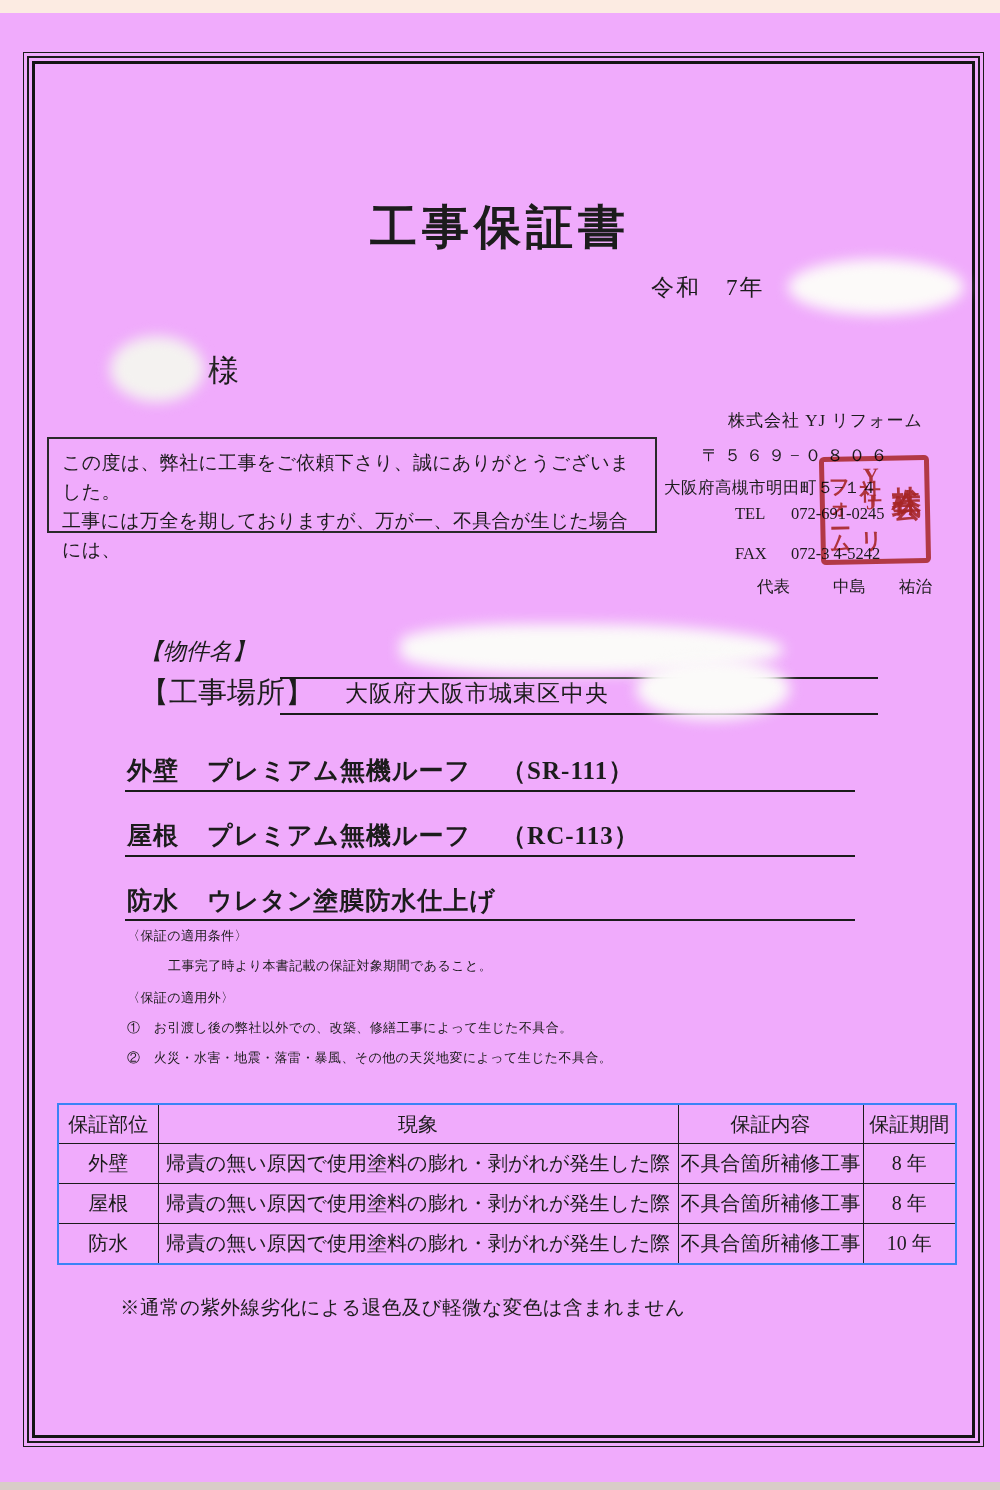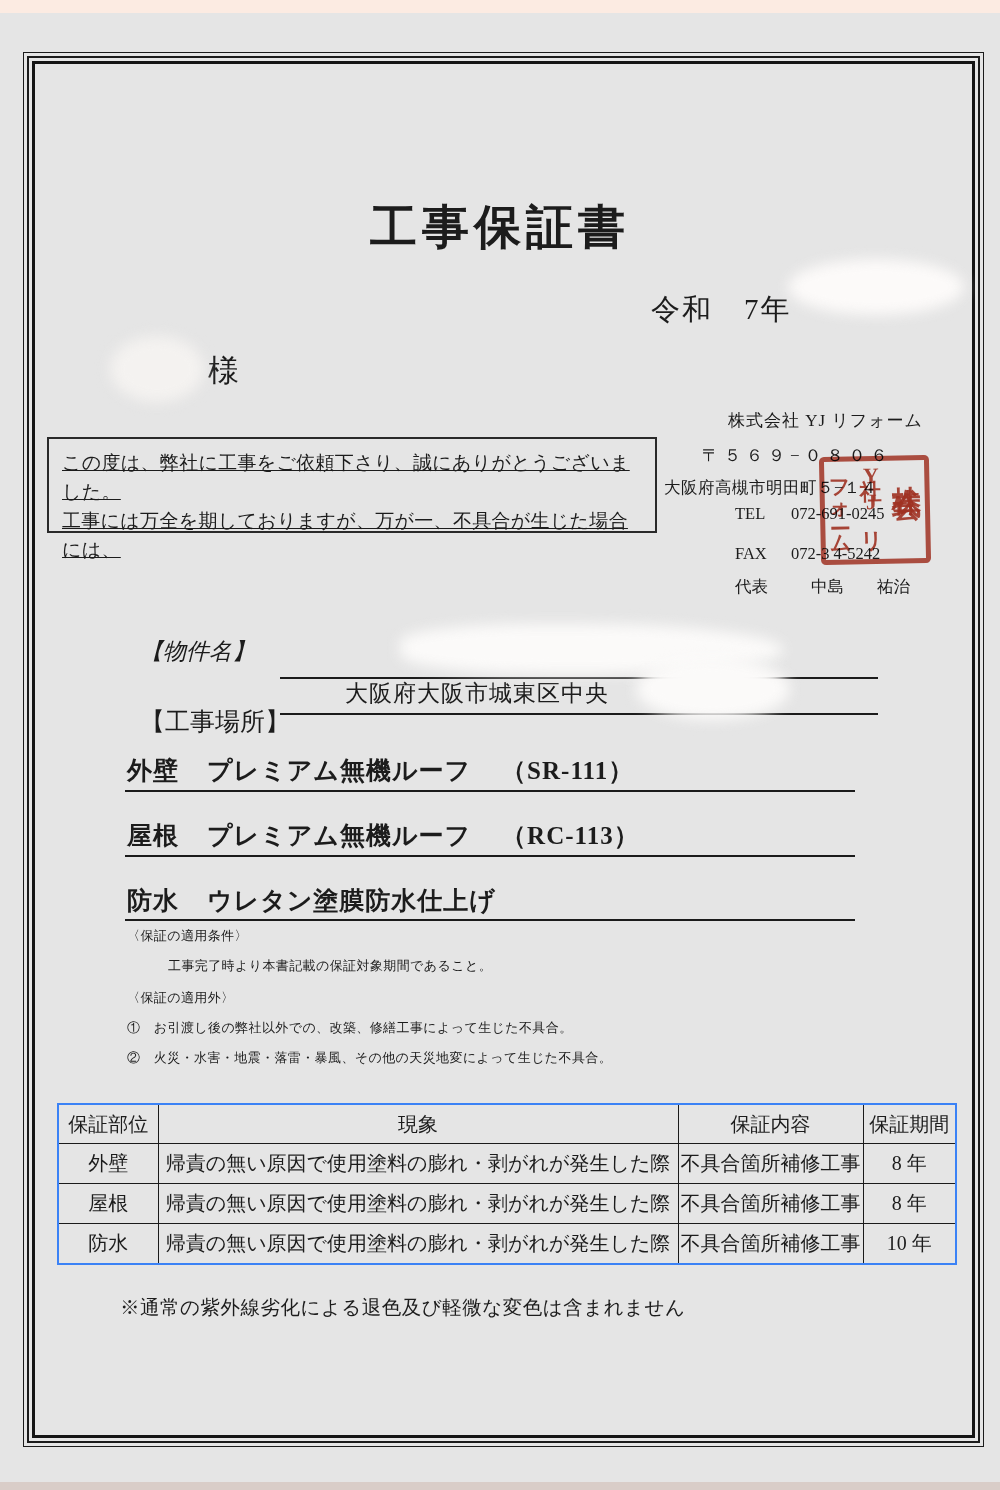--- a/index.html
+++ b/index.html
@@ -1,58 +1,58 @@
 <!DOCTYPE html>
 <html lang="ja"><head>
 <meta charset="utf-8">
 <style>
   html,body{margin:0;padding:0;background:#ffffff;}
   .page{
-    position:relative;width:1000px;height:1490px;background:#e5e5e5;overflow:hidden;
+    position:relative;width:1000px;height:1490px;background:#f0abfc;overflow:hidden;
     font-family:"Liberation Serif","DejaVu Serif",serif;color:#1c1c1c;
   }
   .abs{position:absolute;}
   .strip-top{position:absolute;left:0;top:0;width:100%;height:13px;background:#fcebe2;}
   .strip-bottom{position:absolute;left:0;bottom:0;width:100%;height:8px;background:#d9cdc8;}
 
   
   .frame{position:absolute;left:23px;top:52px;width:961px;height:1395px;
     border:1px solid #1b1b1b;padding:3px;box-sizing:border-box;}
   .frame-mid{width:100%;height:100%;border:2px solid #1b1b1b;padding:3px;box-sizing:border-box;}
   .frame-inner{width:100%;height:100%;border:3px solid #141414;box-sizing:border-box;}
 
   .title{left:0;top:196px;width:1000px;text-align:center;font-size:47px;font-weight:bold;letter-spacing:5px;}
-  .date-line{left:651px;top:290px;font-size:29px;letter-spacing:2px;}
+  .date-line{left:651px;top:272px;font-size:23px;letter-spacing:2px;}
   .honorific{left:208px;top:350px;font-size:31px;}
 
   .greeting{left:47px;top:437px;width:610px;height:96px;border:2px solid #2a2a2a;box-sizing:border-box;
-    padding:9px 10px 0 13px;font-size:19px;line-height:29px;letter-spacing:0.3px;text-decoration:underline;}
+    padding:9px 10px 0 13px;font-size:19px;line-height:29px;letter-spacing:0.3px;}
 
   .co-name{left:728px;top:409px;font-size:17px;letter-spacing:1px;}
   .co-postal{left:702px;top:444px;font-size:17px;letter-spacing:5px;}
   .co-addr{left:664px;top:477px;font-size:16.5px;letter-spacing:0.5px;}
   .contact{display:flex;font-size:16.5px;}
   .contact .lbl{width:56px;}
   .co-tel{left:735px;top:504px;justify-content:center;}
   .co-fax{left:735px;top:544px;}
-  .co-rep{left:735px;top:576px;font-size:16.5px;display:flex;}
+  .co-rep{left:757px;top:576px;font-size:16.5px;display:flex;}
   .co-rep .lbl{width:76px;}
 
   
   .stamp{left:820px;top:456px;width:110px;height:108px;border:5px solid rgba(177,55,39,0.85);
     border-radius:5px;box-sizing:border-box;transform:rotate(-1.2deg);z-index:6;
     display:flex;flex-direction:row-reverse;justify-content:space-between;align-items:stretch;
     padding:1px 4px;mix-blend-mode:multiply;color:rgba(177,55,39,0.9);font-weight:bold;}
   .stamp-col{writing-mode:vertical-rl;text-orientation:upright;line-height:1;display:block;}
   .stamp-col.c0{font-size:29px;letter-spacing:3px;margin-top:1px;}
   .stamp-col.c1{font-size:22px;letter-spacing:1px;}
   .stamp-col.c2{font-size:21px;letter-spacing:2px;margin-top:2px;}
 
   .prop-label1{left:140px;top:636px;font-size:23px;font-style:italic;}
-  .prop-label2{left:140px;top:673px;font-size:25px;margin-top:32px;}
+  .prop-label2{left:140px;top:673px;font-size:29px;}
   .prop-value2{left:345px;top:678px;font-size:23px;letter-spacing:1px;}
   .u-line{position:absolute;height:2px;background:#1b1b1b;}
   .prop-line1{left:280px;top:677px;width:598px;}
   .prop-line2{left:280px;top:713px;width:598px;}
 
   .work-item{left:127px;font-size:25px;font-weight:bold;letter-spacing:1px;}
   .work-item .part{margin-right:28px;}
   .work-item .code{margin-left:30px;}
   .wi-0{top:754px;} .wi-1{top:819px;} .wi-2{top:884px;}
   .work-line{left:125px;width:730px;}

